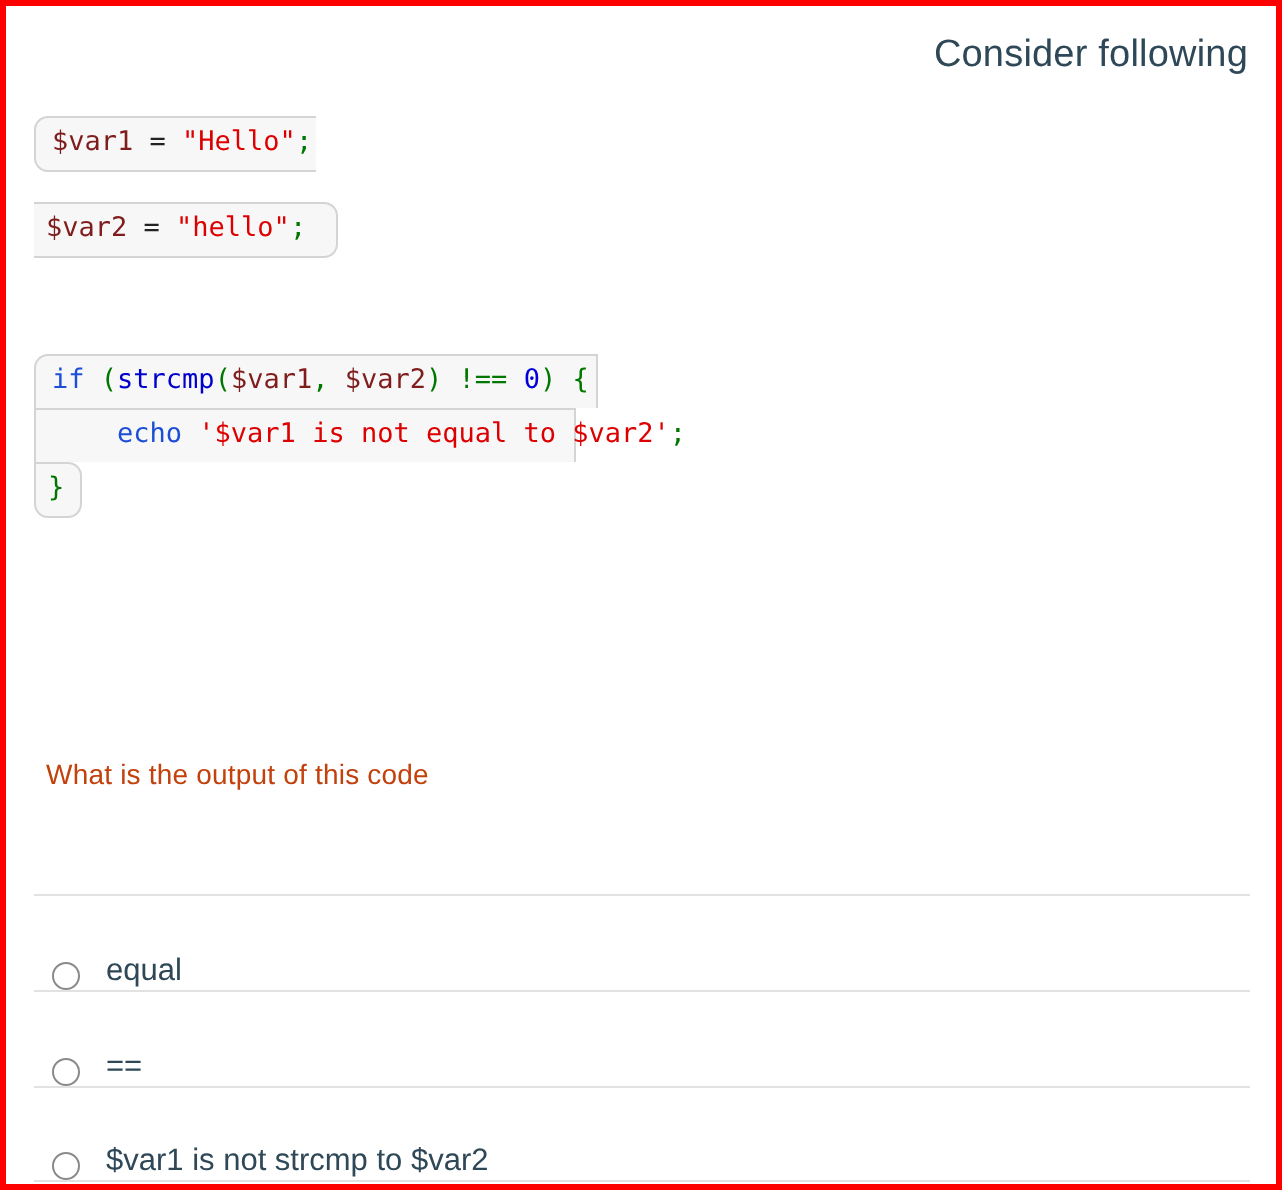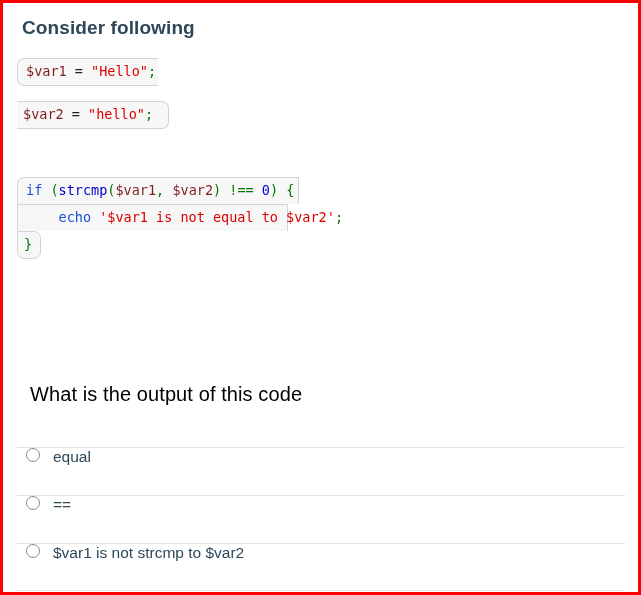--- a/index.html
+++ b/index.html
@@ -26,34 +26,35 @@
 
   .inner {
     position: relative;
     padding: 0 14px;
     height: 100%;
   }
 
   
   .prompt-title {
     font-size: 19px;
-    font-weight: 700;
+    font-weight: 400;
     color: #2f4858;
     letter-spacing: .1px;
     margin: 0;
     padding: 13px 0 0 5px;
     line-height: 24px;
+    text-align: right;
   }
 
   .question-title {
-    font-size: 20px;
+    font-size: 14px;
     font-weight: 400;
-    color: #000000;
+    color: #c2410c;
     letter-spacing: .1px;
-    margin: 8px;
+    margin: 1px;
     padding: 0 0 0 5px;
     line-height: 24px;
     position: absolute;
     top: 371px;
     left: 14px;
   }
 
   
   .code-area {
     position: absolute;
@@ -124,21 +125,21 @@
 
   
   .options {
     position: absolute;
     left: 14px;
     top: 444px;
     width: 608px;
   }
   .option-row {
     display: flex;
-    align-items: flex-start;
+    align-items: flex-end;
     height: 48px;
     border-top: 1px solid #e2e2e2;
     padding-left: 9px;
     cursor: pointer;
   }
   .option-row:last-child {
     border-bottom: 1px solid #e2e2e2;
   }
   .radio {
     width: 14px;

